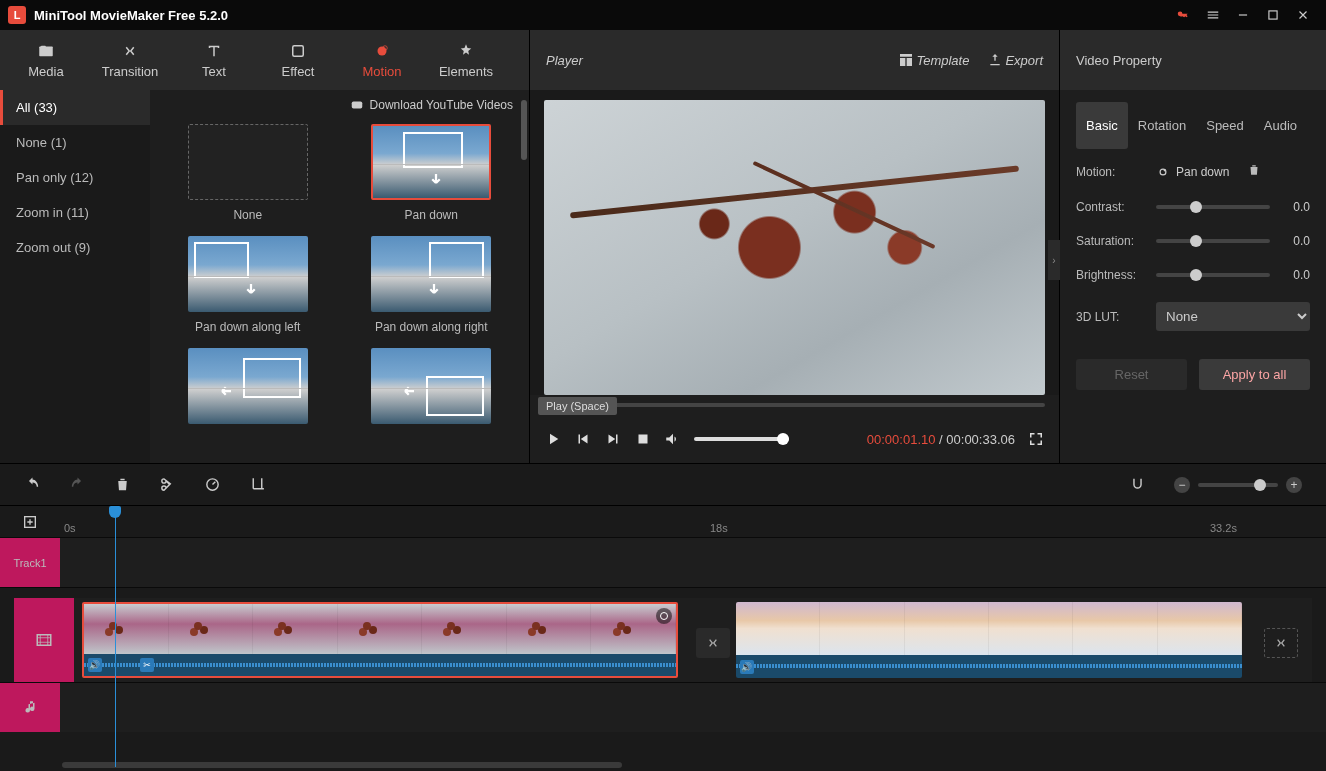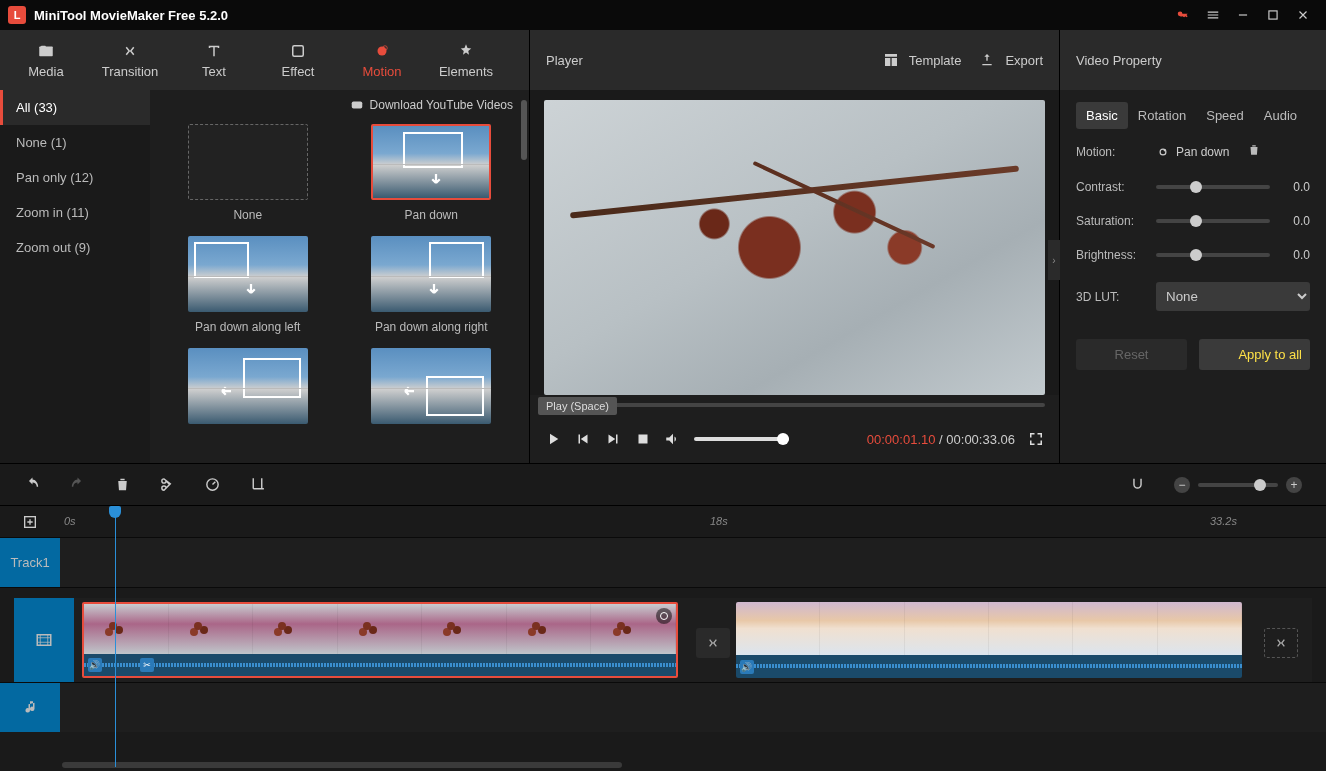--- a/index.html
+++ b/index.html
@@ -28,23 +28,23 @@
 .cell { text-align:center; }
 .thumb { width:120px; height:76px; margin:0 auto 8px; position:relative; border-radius:2px; overflow:hidden; }
 .thumb.none { border:1px dashed #666; background:#222; }
 .thumb.scene { background:linear-gradient(180deg,#5a8fc0 0%,#7aa8d0 38%,#cfcfcf 54%,#3a5a70 100%); }
 .thumb.scene::after { content:""; position:absolute; left:0; right:0; top:53%; height:1px; background:#bbb; }
 .thumb.selected { border:2px solid #e74c3c; }
 .thumb .rect { position:absolute; border:2px solid #fff; }
 .thumb .arrow { position:absolute; color:#fff; }
 .cell .lbl { font-size:12px; color:#bbb; }
 .player { width:530px; background:#1e1e1e; display:flex; flex-direction:column; border-right:1px solid #000; }
-.phead { height:60px; display:flex; align-items:center; padding:0 16px; background:#2a2a2a; }
+.phead { height:60px; display:flex; align-items:center; padding:0 16px; background:#2a2a2a;font-style:italic; }
 .phead .t { flex:1; color:#ccc; }
-.phead .hbtn { display:flex; align-items:center; gap:10px; cursor:pointer; color:#ccc; margin-left:18px; }
+.phead .hbtn { display:flex; align-items:center; gap:2px; cursor:pointer; color:#ccc; margin-left:18px; }
 .phead .hbtn svg { width:16px; height:16px; }
 .video { flex:1; background:#1a1a1a; position:relative; padding:10px 14px 0; }
 .video .img { width:100%; height:100%; background:
   radial-gradient(circle at 45% 50%,#7a2f1f 0 30px,transparent 32px),
   radial-gradient(circle at 62% 38%,#7a2f1f 0 20px,transparent 22px),
   radial-gradient(circle at 72% 50%,#8a3a28 0 16px,transparent 18px),
   radial-gradient(circle at 34% 42%,#6a2818 0 14px,transparent 16px),
   linear-gradient(150deg,#cdd3d6 0%,#b8c0c4 45%,#a6afb4 70%,#c2cace 100%);
   position:relative; border-radius:2px; overflow:hidden; }
 .video .img::before { content:""; position:absolute; left:5%; right:5%; top:30%; height:6px; background:linear-gradient(90deg,#4a2a1a,#6a3a28); border-radius:3px; transform:rotate(-6deg); }
@@ -58,56 +58,56 @@
 .controls .vol { width:95px; height:4px; background:#ddd; border-radius:2px; position:relative; }
 .controls .vol .vk { position:absolute; right:0; top:-4px; width:12px; height:12px; background:#fff; border-radius:50%; }
 .controls .spacer { flex:1; }
 .controls .time { font-size:13px; }
 .controls .cur { color:#e74c3c; }
 .tooltip { position:absolute; left:8px; top:-18px; background:#555; color:#ddd; font-size:11px; padding:3px 8px; border-radius:2px; white-space:nowrap; }
 .props { flex:1; background:#1e1e1e; display:flex; flex-direction:column; position:relative; }
 .props .collapse { position:absolute; left:-12px; top:210px; width:12px; height:40px; background:#2a2a2a; display:flex; align-items:center; justify-content:center; cursor:pointer; color:#888; font-size:10px; }
 .props .head { height:60px; display:flex; align-items:center; padding:8px 16px; background:#2a2a2a; color:#ccc; }
 .ptabs { display:flex; gap:0; padding:12px 16px 4px; }
-.ptab { padding:6px 10px; border-radius:3px; cursor:pointer; color:#bbb; font-size:13px; }
+.ptab { padding:16px 10px; border-radius:3px; cursor:pointer; color:#bbb; font-size:13px; }
 .ptab.active { background:#3a3a3a; color:#fff; }
 .prow { display:flex; align-items:center; padding:10px 16px; gap:10px; font-size:12px; }
 .prow .lbl { width:70px; color:#bbb; }
 .prow .sld { flex:1; height:4px; background:#444; position:relative; border-radius:2px; }
 .prow .sld .k { position:absolute; left:30%; top:-4px; width:12px; height:12px; background:#ccc; border-radius:50%; }
 .prow .val { width:30px; text-align:right; color:#ccc; }
 .prow .chip { display:flex; align-items:center; gap:6px; color:#ccc; }
 .prow .chip svg { width:14px; height:14px; }
 .prow .del { margin-left:8px; cursor:pointer; color:#bbb; }
 .prow select { flex:1; background:#3a3a3a; color:#ccc; border:none; padding:6px; border-radius:3px; }
 .actions { display:flex; gap:12px; padding:18px 16px; }
 .actions .btn { flex:1; padding:8px; text-align:center; border-radius:3px; cursor:pointer; }
 .actions .reset { background:#2a2a2a; color:#666; }
-.actions .apply { background:#3a3a3a; color:#fde047;text-align:right; }
+.actions .apply { background:#3a3a3a; color:#fca5a5; }
 .timeline { height:308px; background:#1a1a1a; display:flex; flex-direction:column; }
 .tbar { height:42px; display:flex; align-items:center; padding:0 24px; gap:28px; border-top:1px solid #000; }
 .tbar .tb { cursor:pointer; color:#ccc; display:flex; }
 .tbar .tb svg { width:17px; height:17px; }
 .tbar .tb.dis { color:#555; }
 .tbar .spacer { flex:1; }
 .tbar .zoom { display:flex; align-items:center; gap:8px; }
 .tbar .zoom .zb { width:16px; height:16px; border-radius:50%; background:#444; color:#ccc; display:flex; align-items:center; justify-content:center; font-size:12px; cursor:pointer; }
 .tbar .zoom .zs { width:80px; height:4px; background:#444; position:relative; border-radius:2px; }
 .tbar .zoom .zs .zk { position:absolute; left:70%; top:-4px; width:12px; height:12px; background:#ccc; border-radius:50%; }
 .ruler { height:32px; display:flex; border-top:1px solid #000; }
 .rl-left { width:60px; display:flex; align-items:center; justify-content:center; background:#1a1a1a; }
 .rl-left svg { width:16px; height:16px; color:#ccc; }
 .rl-body { flex:1; position:relative; }
-.rl-body .tick { position:absolute; top:9px; color:#888; font-size:11px;font-style:italic; }
+.rl-body .tick { position:absolute; top:16px; color:#888; font-size:11px; }
 .playhead { position:absolute; top:0; bottom:-230px; width:1px; background:#2a8fd8; left:55px; z-index:5; }
 .playhead::before { content:""; position:absolute; left:-6px; top:0; width:12px; height:12px; background:#2a8fd8; border-radius:2px 2px 6px 6px; }
 .tracks { flex:1; overflow:auto; position:relative; }
 .trk { display:flex; height:50px; border-top:1px solid #0a0a0a; }
 .trk.video { height:95px; }
-.trk .tl { width:60px; display:flex; align-items:center; justify-content:center; background:#0369a1; color:#bbb; font-size:13px; }
+.trk .tl { width:60px; display:flex; align-items:center; justify-content:center; background:#be185d; color:#bbb; font-size:11px; }
 .trk .tl svg { width:18px; height:18px; color:#bbb; }
 .trk .tc { flex:1; position:relative; background:#1e1e1e; }
 .clip { position:absolute; top:4px; bottom:4px; border-radius:2px; overflow:hidden; }
 .clip.sel { border:2px solid #e74c3c; }
 .clip .frames { display:flex; height:70%; }
 .clip .frames .f { flex:1; background:linear-gradient(180deg,#c8ccd0 0%,#a68 40%,#bfc5ca 100%); border-right:1px solid rgba(0,0,0,.05); position:relative; }
 .clip .frames .f::after { content:""; position:absolute; left:30%; top:35%; width:8px; height:8px; background:#7a3020; border-radius:50%; box-shadow:6px 4px 0 #6a2818, -4px 6px 0 #8a3a28; }
 .clip.c2 .frames .f { background:linear-gradient(180deg,#d0b8d0 0%,#e8c8a8 35%,#f0e0d0 50%,#dce5ee 100%); }
 .clip.c2 .frames .f::after { display:none; }
 .clip .wave { height:30%; background:#1a4a6a; position:relative; }

